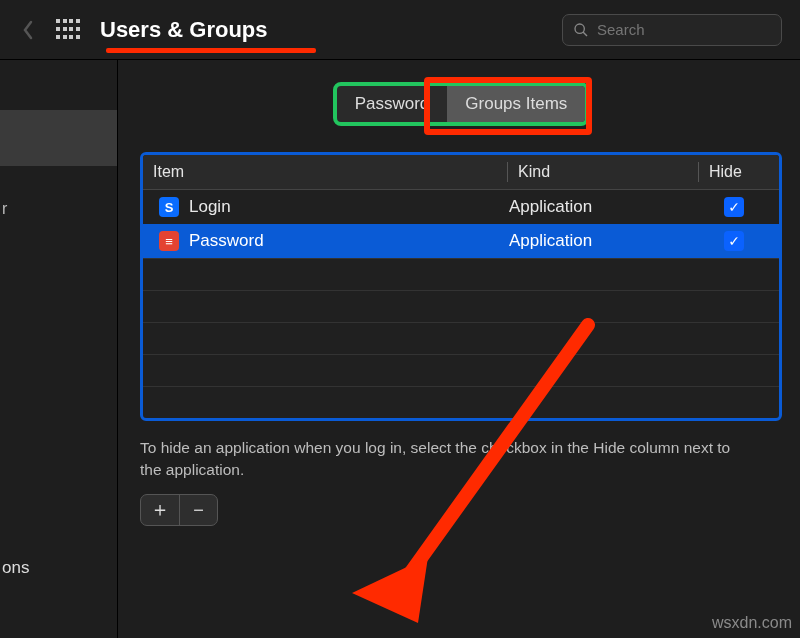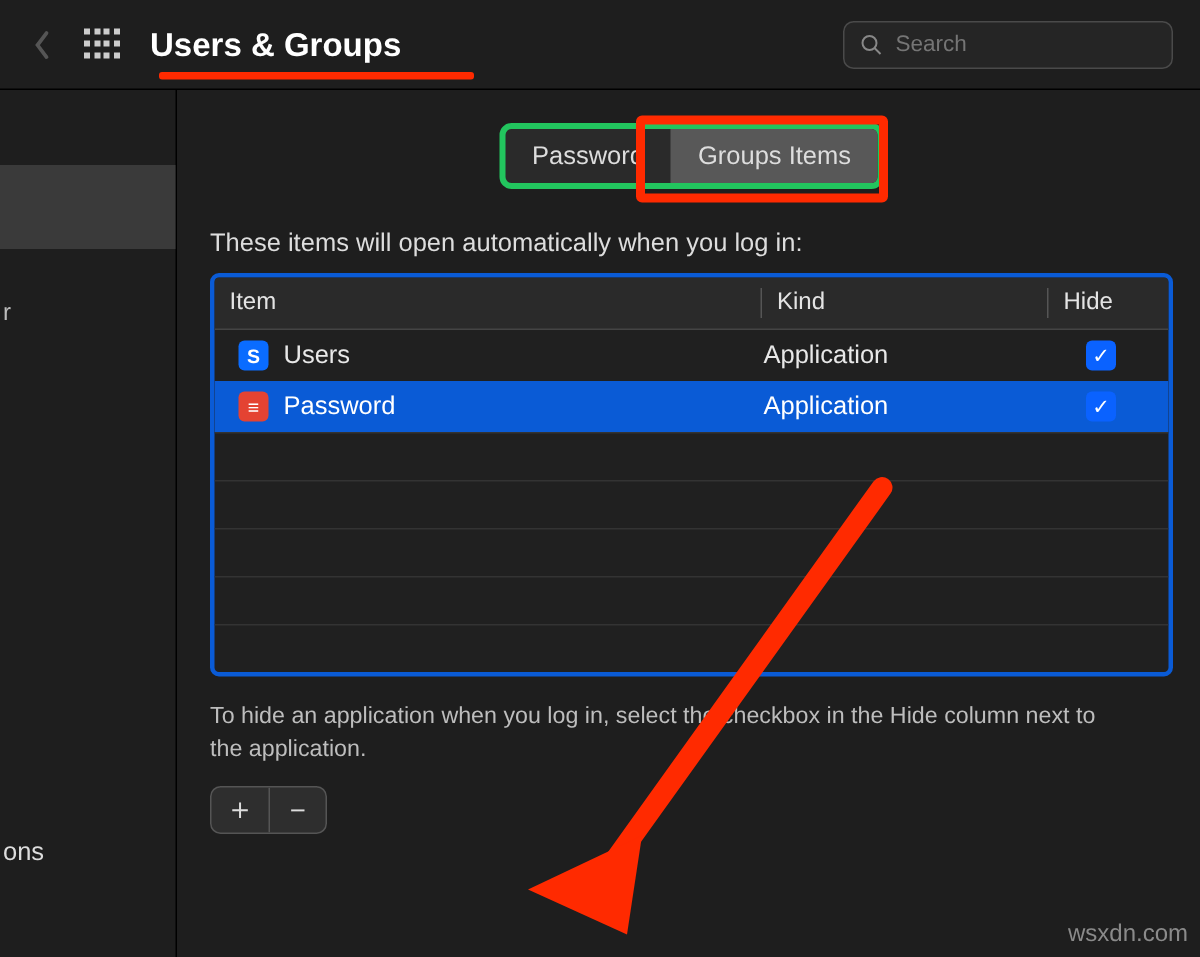--- a/index.html
+++ b/index.html
@@ -224,35 +224,34 @@
     <div class="r-cut">r</div>
     <div class="ons-cut">ons</div>
   </div>
 
   <div class="main">
     <div class="segmented">
       <div class="seg">Password</div>
       <div class="seg active">Groups Items</div>
     </div>
 
-    <div class="hint">These items will open automatically when you log in:</div>
 
     <div class="table-wrap">
       <div class="thead">
         <div class="th col-item">Item</div>
         <div class="th-sep"></div>
         <div class="th col-kind">Kind</div>
         <div class="th-sep"></div>
         <div class="th col-hide">Hide</div>
       </div>
       <div class="tbody" id="tbody">
           <div class="trow">
             <div class="c-item">
               <div class="app-icon ic-skype">S</div>
-              <span>Users</span>
+              <span>Login</span>
             </div>
             <div class="c-kind">Application</div>
             <div class="c-hide">
               <div class="chk">✓</div>
             </div>
           </div>
           <div class="trow selected">
             <div class="c-item">
               <div class="app-icon ic-todoist">≡</div>
               <span>Password</span>

